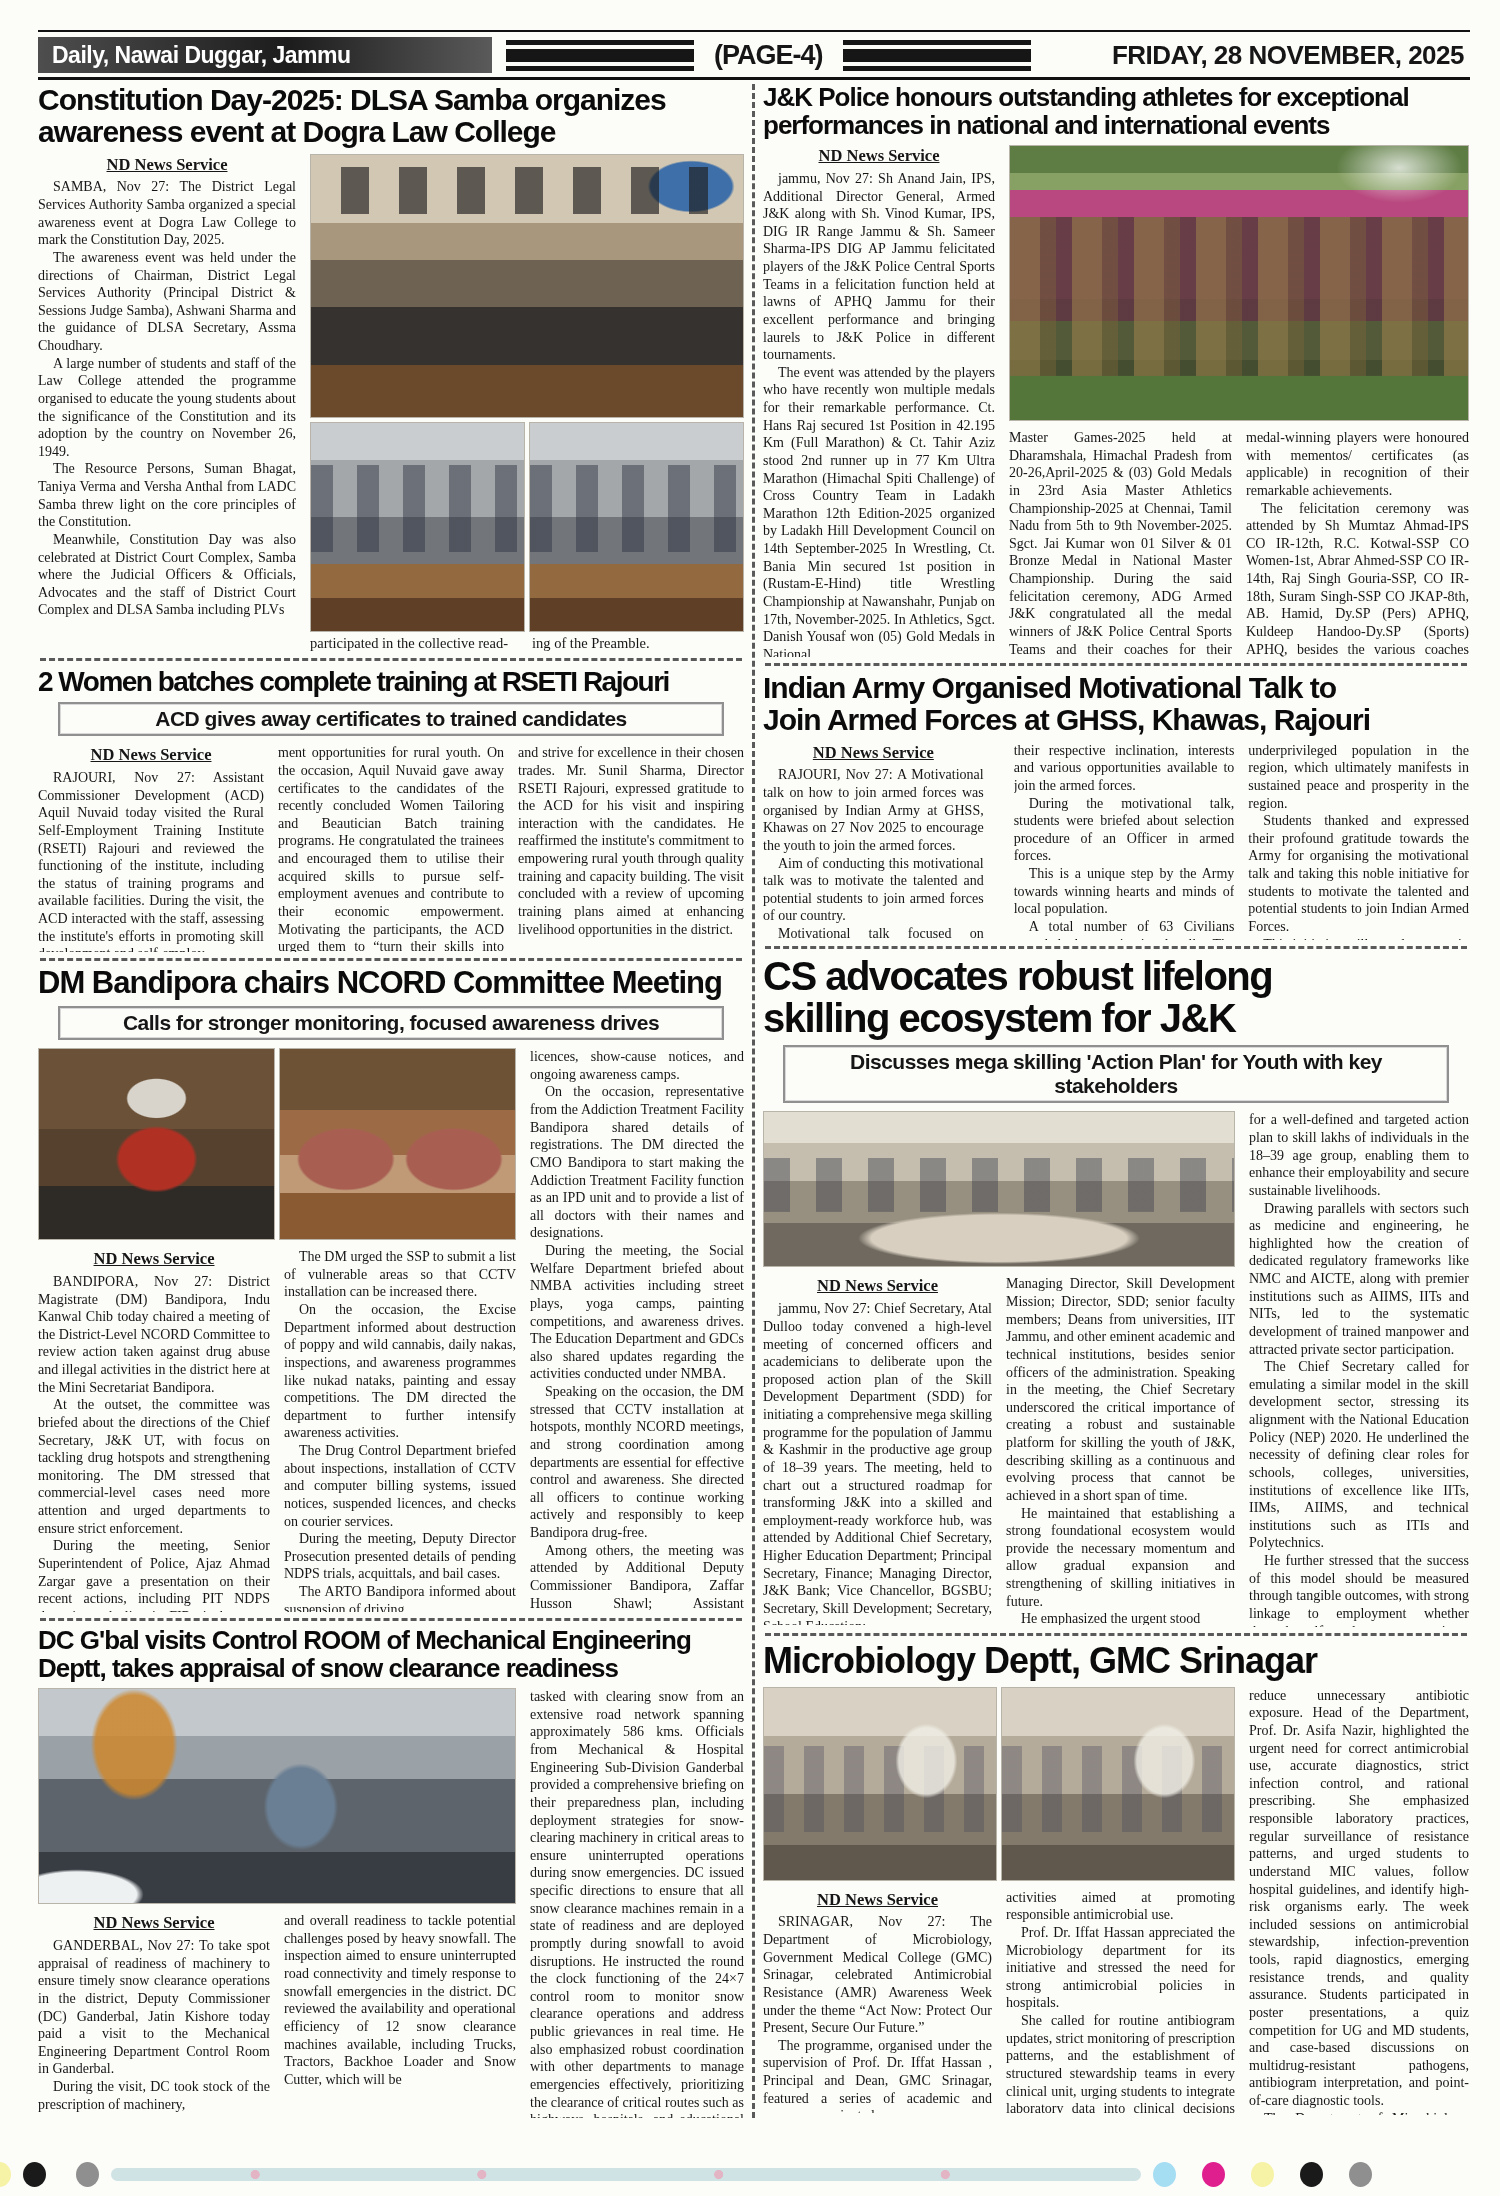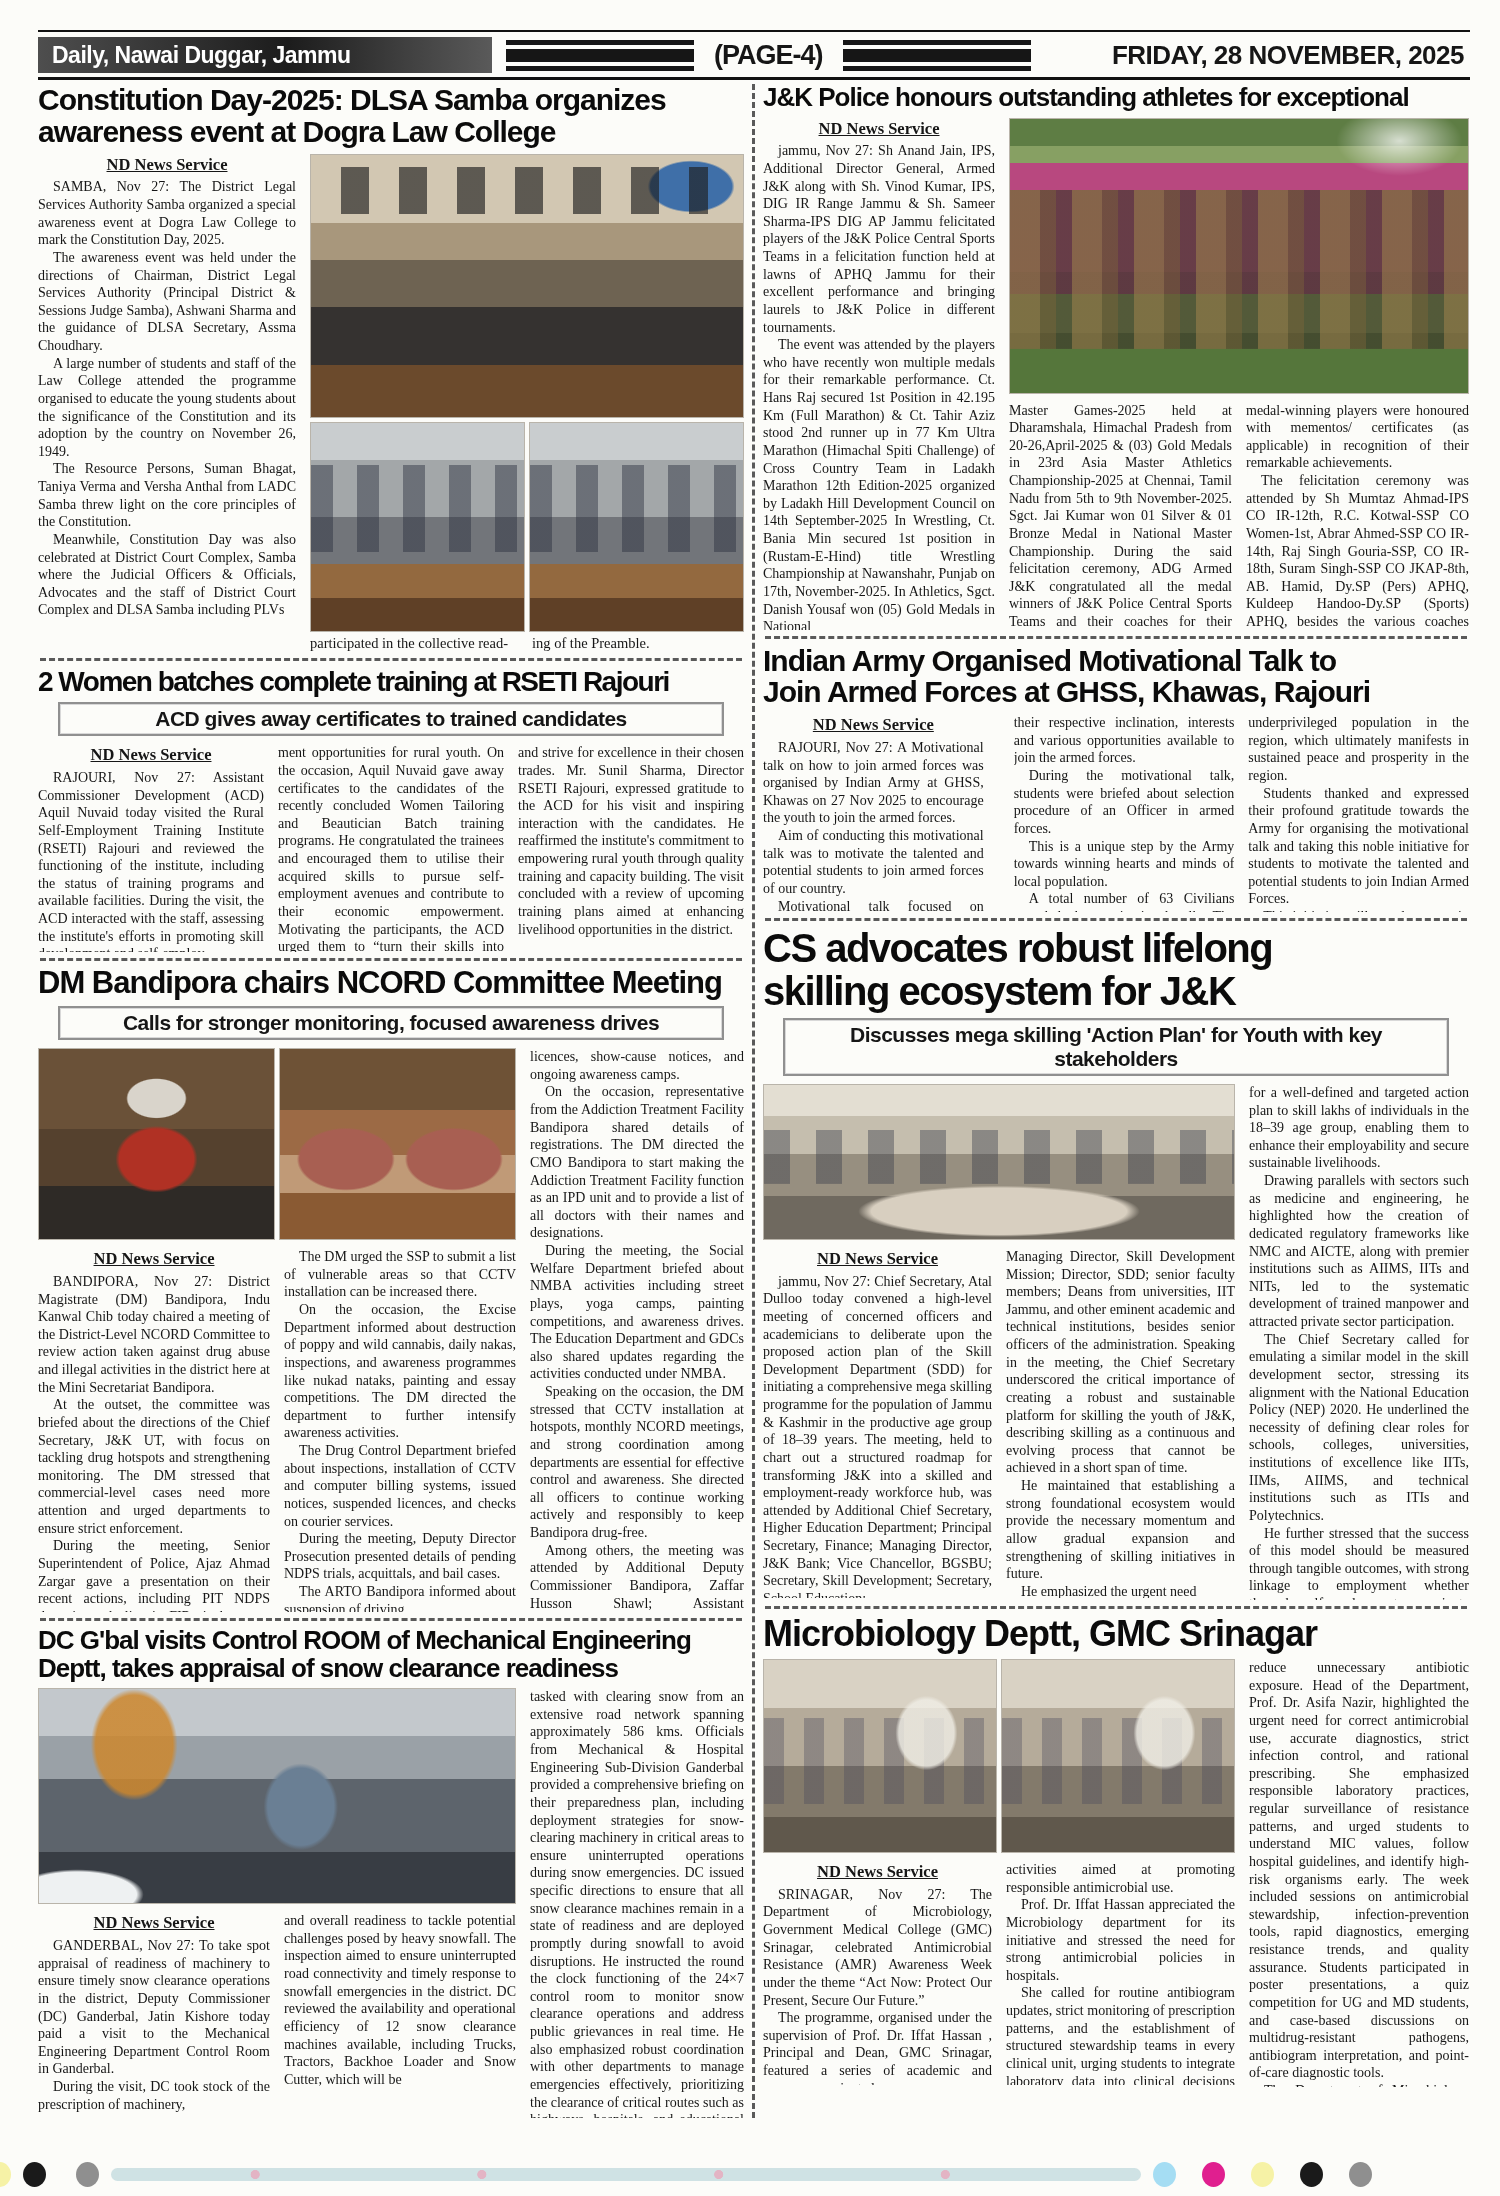--- a/index.html
+++ b/index.html
@@ -241,20 +241,21 @@
         </div>
       </div>
 
       <div class="vsep"></div>
 
       <div class="half">
 
         <div>
           <div class="hl" style="font-size:26px;letter-spacing:-1px;">
             <div>J&amp;K Police honours outstanding athletes for exceptional</div>
+            <div>performances in national and international events</div>
           </div>
           <div class="cols">
             <div class="tcol" style="width:232px;height:512px;">
               <div class="byline">ND News Service</div>
               <div>
                   <p>jammu, Nov 27: Sh Anand Jain, IPS, Additional Director General, Armed J&amp;K along with Sh. Vinod Kumar, IPS, DIG IR Range Jammu &amp; Sh. Sameer Sharma-IPS DIG AP Jammu  felicitated players of the J&amp;K Police Central Sports Teams in a felicitation function held at lawns of APHQ Jammu for their excellent performance and bringing laurels to J&amp;K Police in different tournaments.</p>
                   <p>The event was attended by the players who have recently won multiple medals for their remarkable performance. Ct. Hans Raj secured 1st Position in 42.195 Km (Full Marathon) &amp; Ct. Tahir Aziz stood 2nd runner up in 77 Km Ultra Marathon (Himachal Spiti Challenge) of Cross Country Team in Ladakh Marathon 12th Edition-2025 organized by Ladakh Hill Development Council on 14th September-2025 In Wrestling, Ct. Bania Min secured 1st position in (Rustam-E-Hind) title Wrestling Championship at Nawanshahr, Punjab on 17th, November-2025. In Athletics, Sgct. Danish Yousaf won (05) Gold Medals in National</p>
                 </div>
             </div>
             <div style="width:460px;" class="stack">
@@ -325,21 +326,21 @@
                 <div class="tcol" style="width:229px;height:350px;">
                   <div class="byline">ND News Service</div>
                   <div>
                       <p>jammu, Nov 27: Chief Secretary, Atal Dulloo today convened a high-level meeting of concerned officers and academicians to deliberate upon the proposed action plan of the Skill Development Department (SDD) for initiating a comprehensive mega skilling programme for the population of Jammu &amp; Kashmir in the productive age group of 18–39 years. The meeting, held to chart out a structured roadmap for transforming J&amp;K into a skilled and employment-ready workforce hub, was attended by Additional Chief Secretary, Higher Education Department; Principal Secretary, Finance; Managing Director, J&amp;K Bank; Vice Chancellor, BGSBU; Secretary, Skill Development; Secretary, School Education;</p>
                     </div>
                 </div>
                 <div class="tcol" style="width:229px;height:350px;">
                   <div class="cont">
                       <p>Managing Director, Skill Development Mission; Director, SDD; senior faculty members; Deans from universities, IIT Jammu, and other eminent academic and technical institutions, besides senior officers of the administration. Speaking in the meeting, the Chief Secretary underscored the critical importance of creating a robust and sustainable platform for skilling the youth of J&amp;K, describing skilling as a continuous and evolving process that cannot be achieved in a short span of time.</p>
                       <p>He maintained that establishing a strong foundational ecosystem would provide the necessary momentum and allow gradual expansion and strengthening of skilling initiatives in future.</p>
-                      <p>He emphasized the urgent need</p>
+                      <p>He emphasized the urgent stood</p>
                     </div>
                 </div>
               </div>
             </div>
             <div class="tcol" style="width:220px;height:516px;">
               <div class="cont">
                   <p>for a well-defined and targeted action plan to skill lakhs of individuals in the 18–39 age group, enabling them to enhance their employability and secure sustainable livelihoods.</p>
                   <p>Drawing parallels with sectors such as medicine and engineering, he highlighted how the creation of dedicated regulatory frameworks like NMC and AICTE, along with premier institutions such as AIIMS, IITs and NITs, led to the systematic development of trained manpower and attracted private sector participation.</p>
                   <p>The Chief Secretary called for emulating a similar model in the skill development sector, stressing its alignment with the National Education Policy (NEP) 2020. He underlined the necessity of defining clear roles for schools, colleges, universities, institutions of excellence like IITs, IIMs, AIIMS, and technical institutions such as ITIs and Polytechnics.</p>
                   <p>He further stressed that the success of this model should be measured through tangible outcomes, with strong linkage to employment whether through self-employment or private sector placements.</p>

